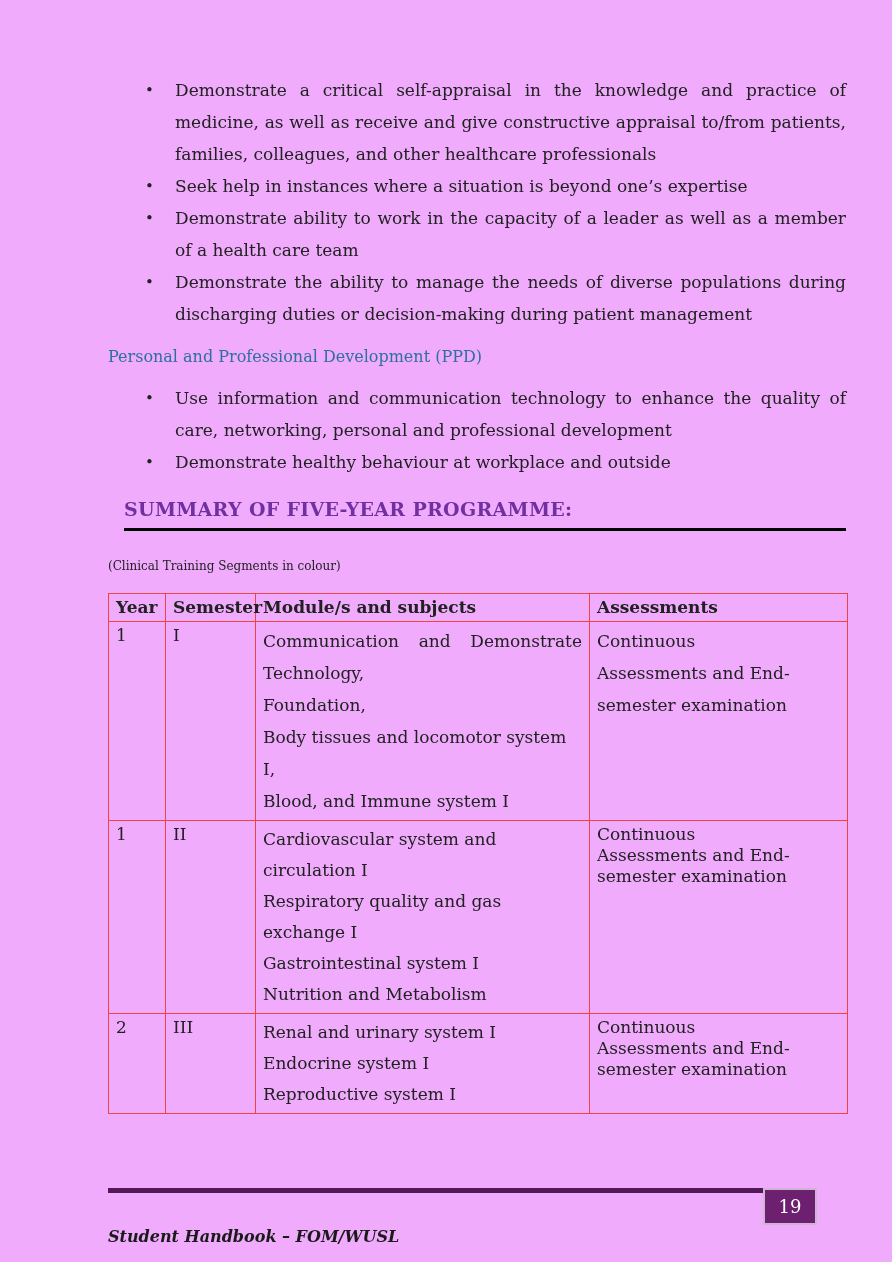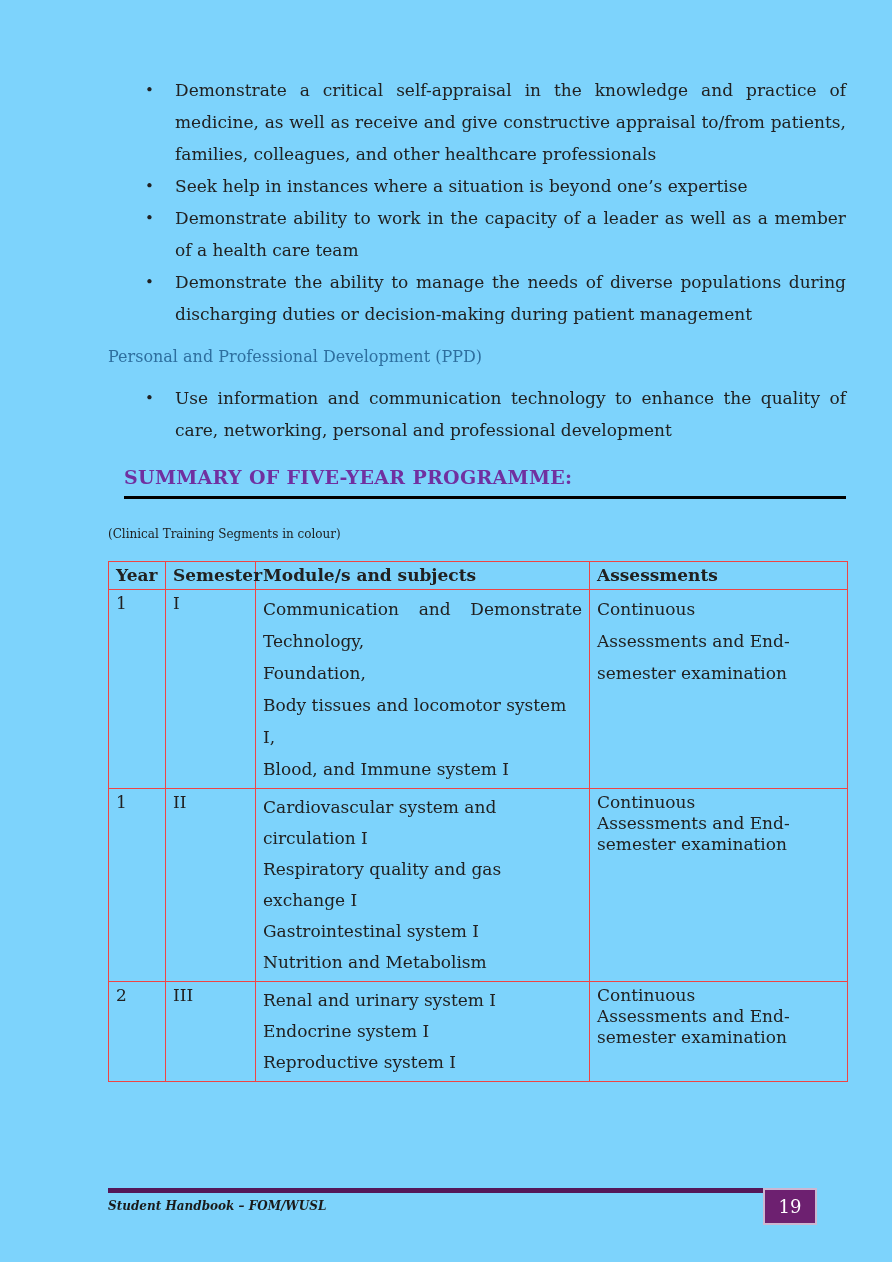--- a/index.html
+++ b/index.html
@@ -1,19 +1,19 @@
 <!DOCTYPE html>
 <html><head>
 <meta charset="utf-8">
 <style>
   html,body{margin:0;padding:0;background:#ffffff;}
   .page{
     position:relative;
     width:892px;height:1262px;
-    background:#7dd3fc;
+    background:#f0abfc;
     font-family:"DejaVu Serif", serif;
     color:#212121;
     overflow:hidden;
     box-sizing:border-box;
     padding:74px 46px 0 108px;
   }
   .content{width:738px;}
 
   ul.bullets{
     list-style:none;
@@ -107,22 +107,22 @@
     background:#6d2070;
     border:2px solid #cdb6d1;
     box-sizing:border-box;
     color:#ffffff;
     font-size:18px;
     line-height:33px;
     text-align:center;
   }
   .footer-text{
     position:absolute;
-    left:108px;top:1199px;
-    font-size:12px;
+    left:108px;top:1227px;
+    font-size:16px;
     font-weight:bold;
     font-style:italic;
     color:#1a1a1a;
   }
 </style>
 </head>
 <body>
 
 <div class="page">
   <div class="content">
@@ -131,20 +131,21 @@
       <li>Demonstrate a critical self-appraisal in the knowledge and practice of medicine, as well as receive and give constructive appraisal to/from patients, families, colleagues, and other healthcare professionals</li>
       <li>Seek help in instances where a situation is beyond one’s expertise</li>
       <li>Demonstrate ability to work in the capacity of a leader as well as a member of a health care team</li>
       <li>Demonstrate the ability to manage the needs of diverse populations during discharging duties or decision-making during patient management</li>
     </ul>
 
     <h2 class="ppd-heading">Personal and Professional Development (PPD)</h2>
 
     <ul class="bullets">
       <li>Use information and communication technology to enhance the quality of care, networking, personal and professional development</li>
+      <li>Demonstrate healthy behaviour at workplace and outside</li>
     </ul>
 
     <h3 class="summary-heading">SUMMARY OF FIVE-YEAR PROGRAMME:</h3>
 
     <p class="table-caption">(Clinical Training Segments in colour)</p>
 
     <table class="programme">
       <colgroup>
         <col class="c-year">
           <col class="c-sem">

